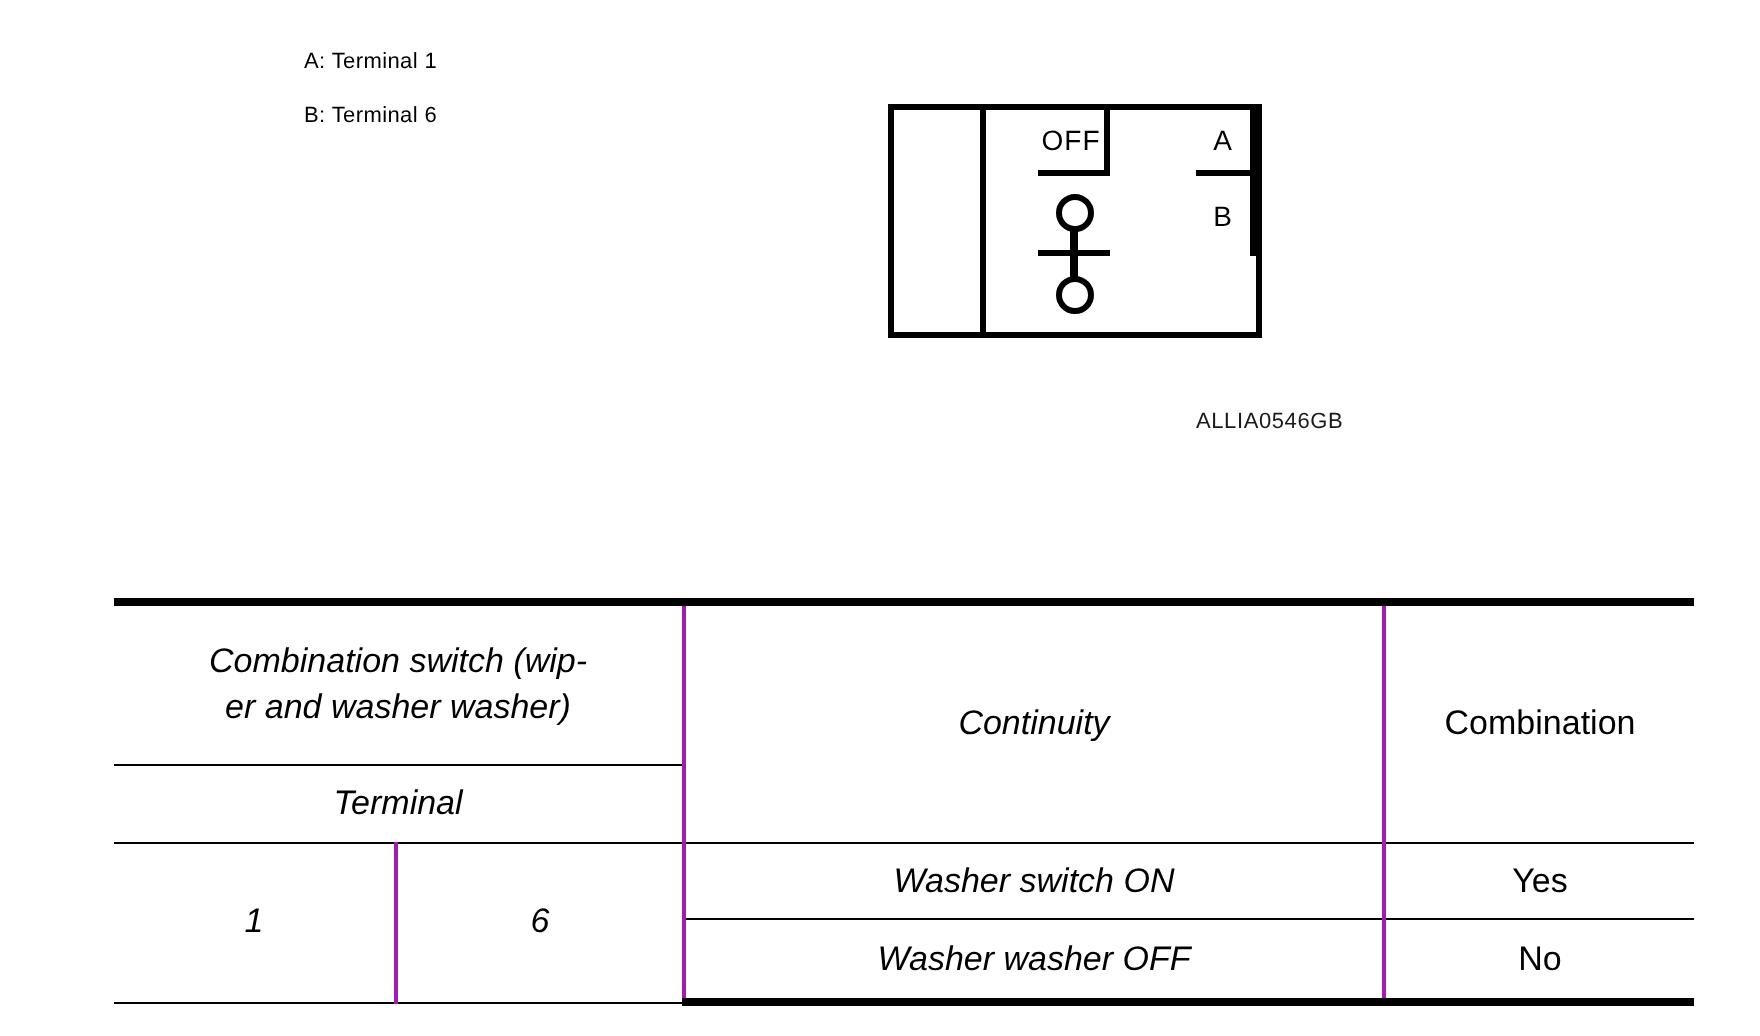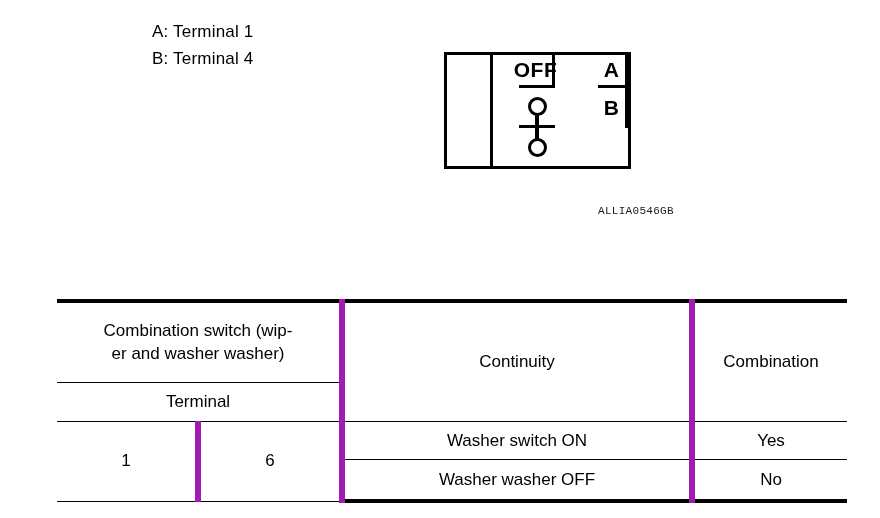--- a/index.html
+++ b/index.html
@@ -14,21 +14,21 @@
     font-family: "Liberation Sans", sans-serif;
     color: #000000;
     overflow: hidden;
   }
 
   
   #terminal-legend {
     position: absolute;
     left: 152px;
     top: 18px;
-    font-size: 17px;
+    font-size: 11px;
     line-height: 27px;
     letter-spacing: 0.2px;
   }
   #terminal-legend .legend-line {
     white-space: nowrap;
   }
 
   
   #switch-diagram {
     position: absolute;
@@ -41,22 +41,22 @@
     display: grid;
     grid-template-columns: 29px 79px 1fr;
     grid-template-rows: 33px 40px 1fr;
   }
   #switch-diagram .cell {
     position: relative;
     box-sizing: border-box;
     display: flex;
     align-items: center;
     justify-content: center;
-    font-size: 21px;
-    font-weight: bold;
+    font-size: 14px;
+    font-weight: normal;
     letter-spacing: 0.5px;
     margin-left: 43px;
   }
   .bd-r { border-right: 3px solid #000; }
   .bd-b { border-bottom: 3px solid #000; }
 
   
   .node {
     width: 19px;
     height: 19px;
@@ -77,21 +77,21 @@
   }
   .link-down { top: 50%; height: 28px; }
   .link-up   { bottom: 50%; height: 28px; }
 
   
   #figure-code {
     position: absolute;
     left: 598px;
     top: 205px;
     font-size: 11px;
-    font-family: Liberation Mono, monospace;
+    font-family: Liberation Sans, sans-serif;
     letter-spacing: 0.3px;
     color: #1a1a1a;
   }
 
   
   #spec-table {
     position: absolute;
     left: 57px;
     top: 299px;
     width: 790px;
@@ -109,35 +109,35 @@
     font-size: 17px;
     padding: 2px 6px;
     box-sizing: border-box;
     border-top: 1px solid #000;
     border-bottom: 1px solid #000;
   }
   
   #spec-table tr.top-edge td { border-top: 4px solid #000; }
   #spec-table tr.bottom-edge td { border-bottom: 4px solid #000; }
 
-  .v-right { border-right: 6px solid #a21caf; }
+  .v-right { border-right: 2px solid #a21caf; font-style: italic; }
   .no-bottom { border-bottom: none !important; }
 
   .hdr-switch {
     line-height: 23px;
     padding: 4px 10px;
   }
   .cond-cell { font-size: 17px; }
 </style>
 </head>
 <body>
 
 <div id="terminal-legend">
   <div class="legend-line">A: Terminal 1</div>
-  <div class="legend-line">B: Terminal 4</div>
+  <div class="legend-line">B: Terminal 6</div>
 </div>
 
 <div id="switch-diagram">
 
   <div class="cell bd-r bd-b"></div>
   <div class="cell bd-r bd-b">OFF</div>
 
   <div class="cell bd-r bd-b">A</div>
   <div class="cell bd-r bd-b"></div>
   <div class="cell bd-b">

